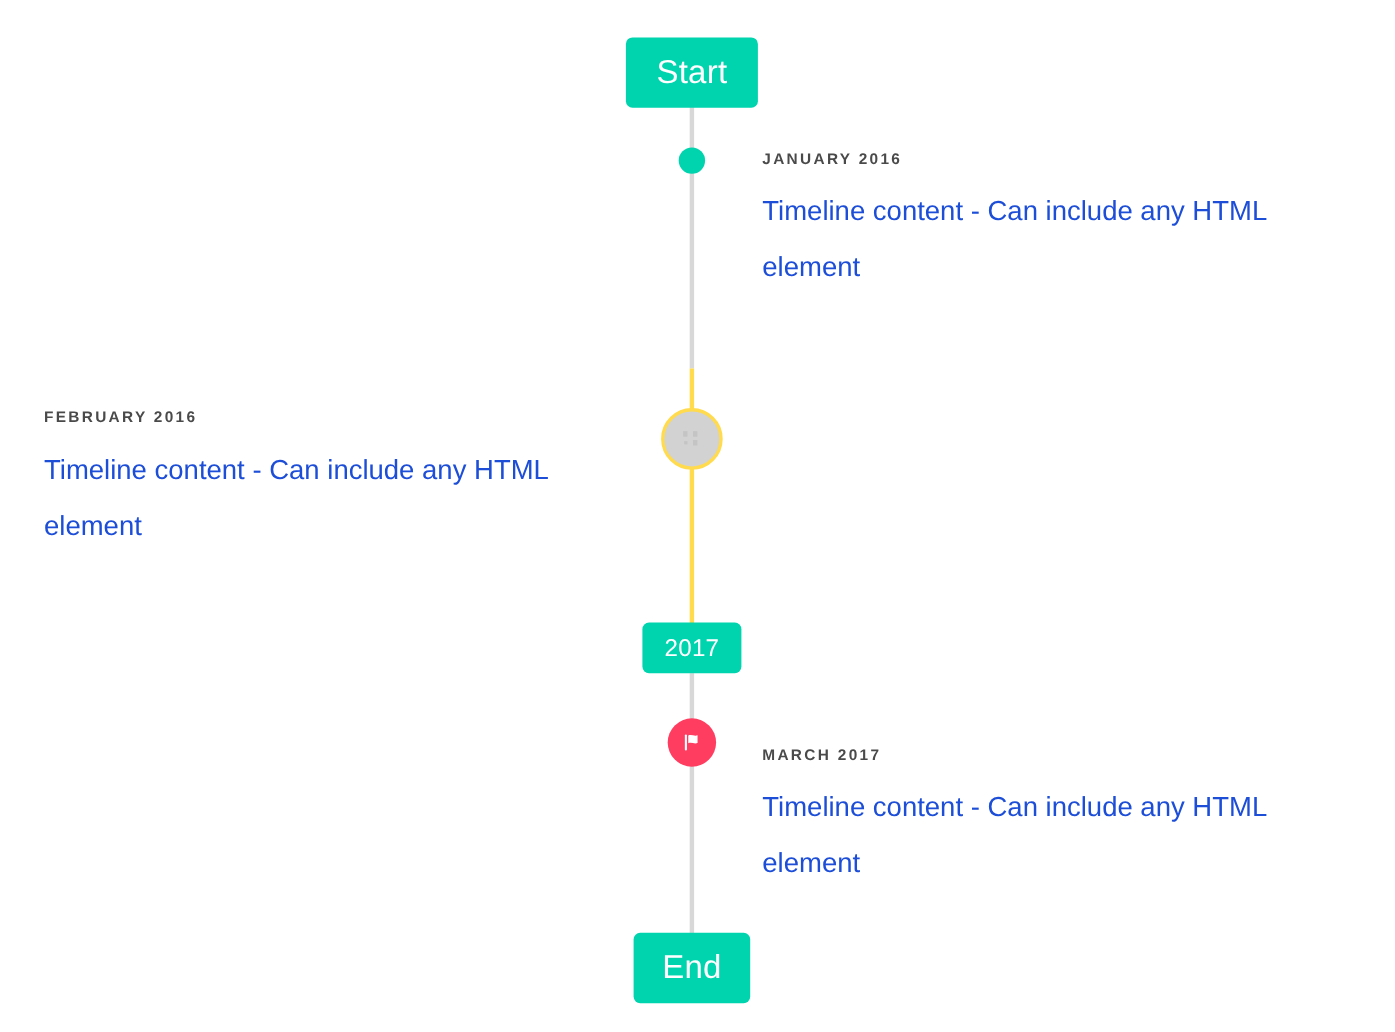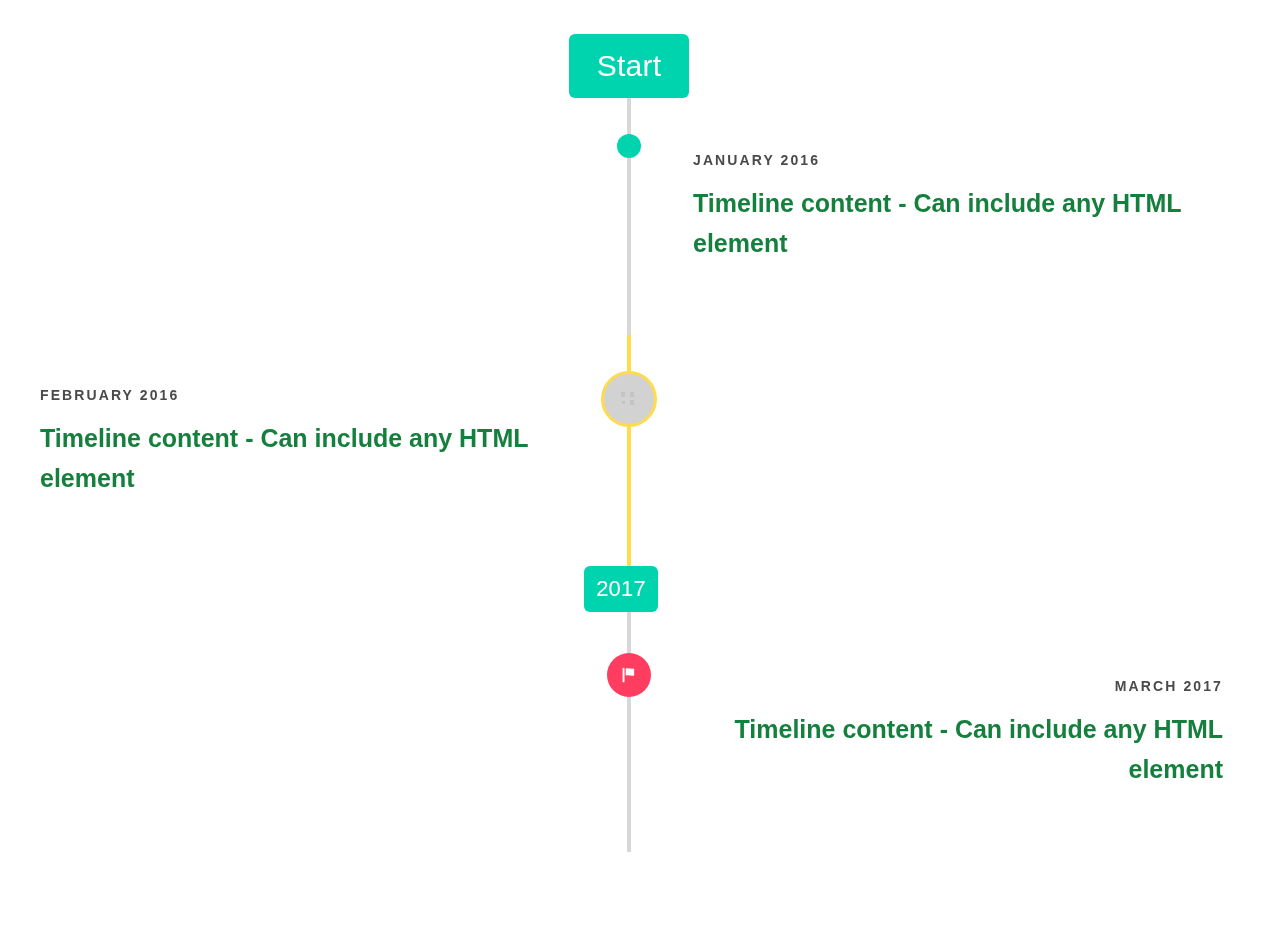--- a/index.html
+++ b/index.html
@@ -44,21 +44,21 @@
     letter-spacing: 0.2px;
     z-index: 3;
   }
   .badge-start {
     left: 569px; top: 34px;
     width: 120px; height: 64px;
     font-size: 30px;
   }
   .badge-mid {
     left: 584px; top: 566px;
-    width: 74px; height: 46px;
+    width: 90px; height: 46px;
     font-size: 22px;
     text-align: right;
   }
   .badge-end {
     left: 576px; top: 848px;
     width: 106px; height: 64px;
     font-size: 30px;
   }
 
   
@@ -99,52 +99,51 @@
   .marker-flag {
     left: 607px; top: 653px;
     width: 44px; height: 44px;
     background: #ff3d60;
   }
   .marker-flag svg { display: block; }
 
   
   .entry {
     position: absolute;
-    margin-top: 16px;
   }
   .entry-date {
     font-size: 14px;
     font-weight: bold;
     letter-spacing: 2.1px;
     color: #4a4a4a;
     text-transform: uppercase;
     line-height: 20px;
   }
   .entry-body {
     font-size: 25px;
-    font-weight: 700;
-    color: #15803d;
-    line-height: 40px;
+    font-weight: 400;
+    color: #1d4ed8;
+    line-height: 51px;
     margin-top: 13px;
   }
 
   .entry-right {
     left: 693px;
     width: 530px;
     text-align: left;
   }
   .entry-left {
     left: 40px;
     width: 525px;
     text-align: left;
   }
 
   .entry-jan { top: 134px; }
   .entry-feb { top: 369px; }
-  .entry-mar { top: 660px; text-align: right; }
+  .entry-mar { top: 676px; }
 </style>
 </head>
 <body>
 
 <div class="timeline">
 
   <div class="rail rail-top"></div>
   <div class="rail rail-highlight"></div>
   <div class="rail rail-bottom"></div>
 
@@ -175,14 +174,15 @@
     <svg width="22" height="22" viewBox="0 0 24 24" aria-hidden="true">
       <rect x="5" y="4" width="2.1" height="16" rx="1" fill="#ffffff"></rect>
       <path d="M8.4 5.1c3.2-1.4 6 1.1 9.2-0.2v7.6c-3.2 1.3-6-1.2-9.2 0.2V5.1z" fill="#ffffff"></path>
     </svg>
   </div>
   <div class="entry entry-right entry-mar">
     <div class="entry-date">March 2017</div>
     <div class="entry-body">Timeline content - Can include any HTML element</div>
   </div>
 
+  <div class="badge badge-end">End</div>
 
 </div>
 
 </body></html>

